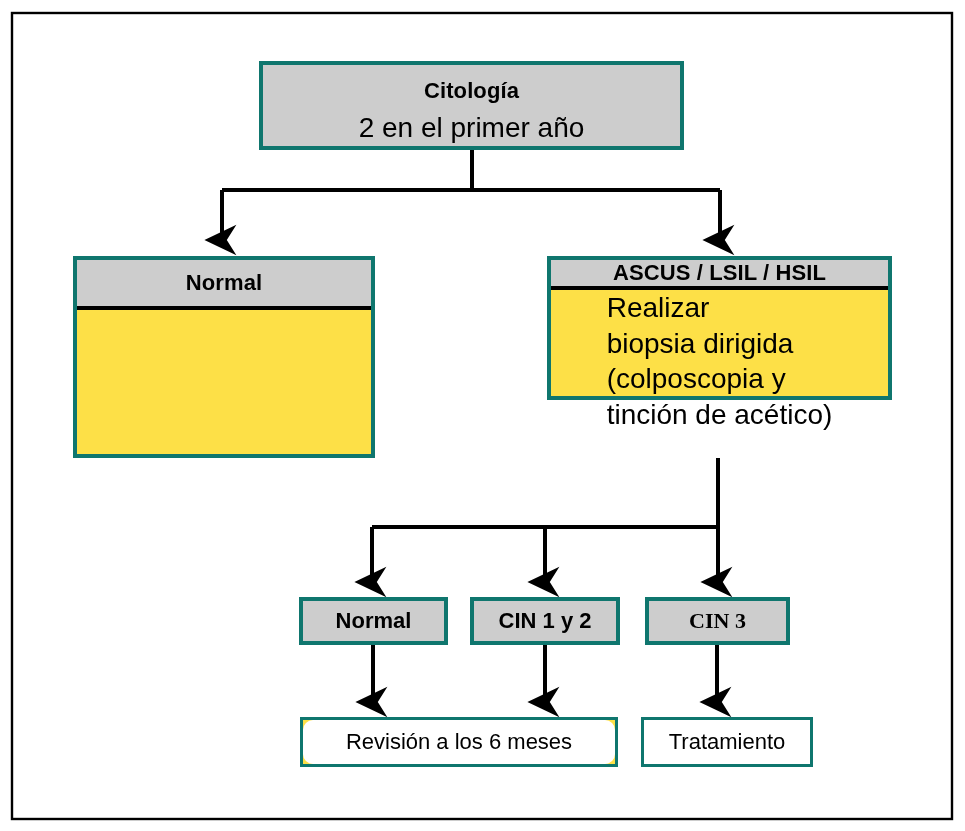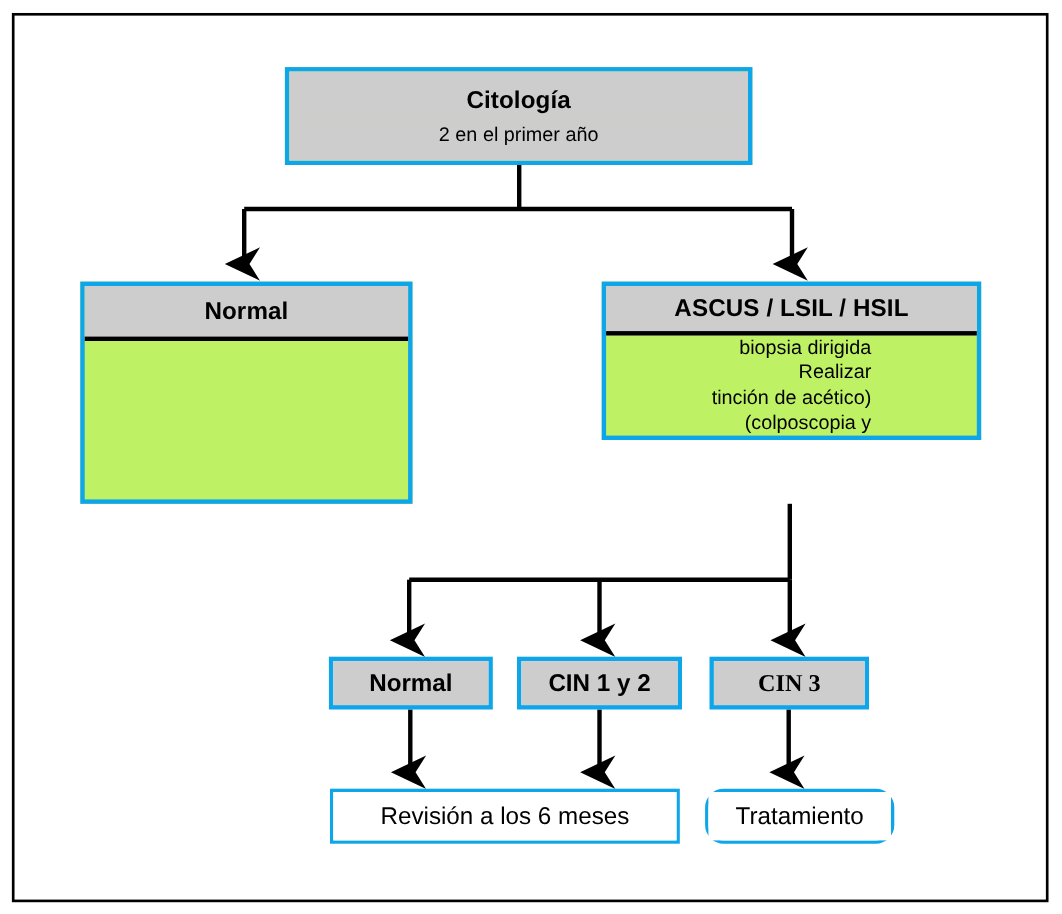--- a/index.html
+++ b/index.html
@@ -25,22 +25,22 @@
     height: 831px;
   }
   .frame-rect {
     fill: none;
     stroke: #000000;
     stroke-width: 2.4;
   }
   .node-box {
     position: absolute;
     box-sizing: border-box;
-    border: 4px solid #0ea5e9;
-    background: #bef264;
+    border: 4px solid #0f766e;
+    background: #fde047;
     display: flex;
     flex-direction: column;
   }
   .node-box.thin {
     border-width: 3px;
   }
   .node-head {
     background: #cdcdcd;
     border-bottom: 4px solid #000000;
     display: flex;
@@ -52,22 +52,22 @@
     letter-spacing: 0.1px;
   }
   .node-head.no-rule {
     border-bottom: none;
   }
   .node-body {
     flex: 1;
     display: flex;
     align-items: center;
     justify-content: center;
-    text-align: right;
-    font-size: 18px;
+    text-align: left;
+    font-size: 28px;
     color: #000000;
     line-height: 1.27;
     padding: 0 8px;
   }
   .node-solid {
     background: #cdcdcd;
     display: flex;
     align-items: center;
     justify-content: center;
     font-weight: bold;
@@ -126,41 +126,41 @@
   </div>
 
   <div class="node-box" style="left:73px; top:256px; width:302px; height:202px;">
     <div class="node-head" style="height:46px;">Normal</div>
   </div>
 
   <div class="node-box" style="left:547px; top:256px; width:345px; height:144px;">
     <div class="node-head" style="height:46px;">ASCUS / LSIL / HSIL</div>
     <div class="node-body">
       <div>
+        <span class="stacked-line">Realizar</span>
         <span class="stacked-line">biopsia dirigida</span>
-        <span class="stacked-line">Realizar</span>
+        <span class="stacked-line">(colposcopia y</span>
         <span class="stacked-line">tinción de acético)</span>
-        <span class="stacked-line">(colposcopia y</span>
       </div>
     </div>
   </div>
 
   <div class="node-box" style="left:299px; top:597px; width:149px; height:48px; padding:0;">
     <div class="node-solid" style="height:100%;">Normal</div>
   </div>
 
   <div class="node-box" style="left:470px; top:597px; width:150px; height:48px; padding:0;text-align:right;">
     <div class="node-solid" style="height:100%;">CIN 1 y 2</div>
   </div>
 
   <div class="node-box" style="left:645px; top:597px; width:145px; height:48px; padding:0;font-family:Liberation Serif, serif;">
     <div class="node-solid" style="height:100%;">CIN 3</div>
   </div>
 
   <div class="node-box thin" style="left:300px; top:717px; width:318px; height:50px; padding:0;">
-    <div class="node-plain" style="height:100%;">Revisión a los 6 meses</div>
+    <div class="node-plain" style="height:100%;border-radius:10px;">Revisión a los 6 meses</div>
   </div>
 
-  <div class="node-box thin" style="left:641px; top:717px; width:172px; height:50px; padding:0;border-radius:17px;">
+  <div class="node-box thin" style="left:641px; top:717px; width:172px; height:50px; padding:0;">
     <div class="node-plain" style="height:100%;">Tratamiento</div>
   </div>
 
 </div>
 
 </body></html>

